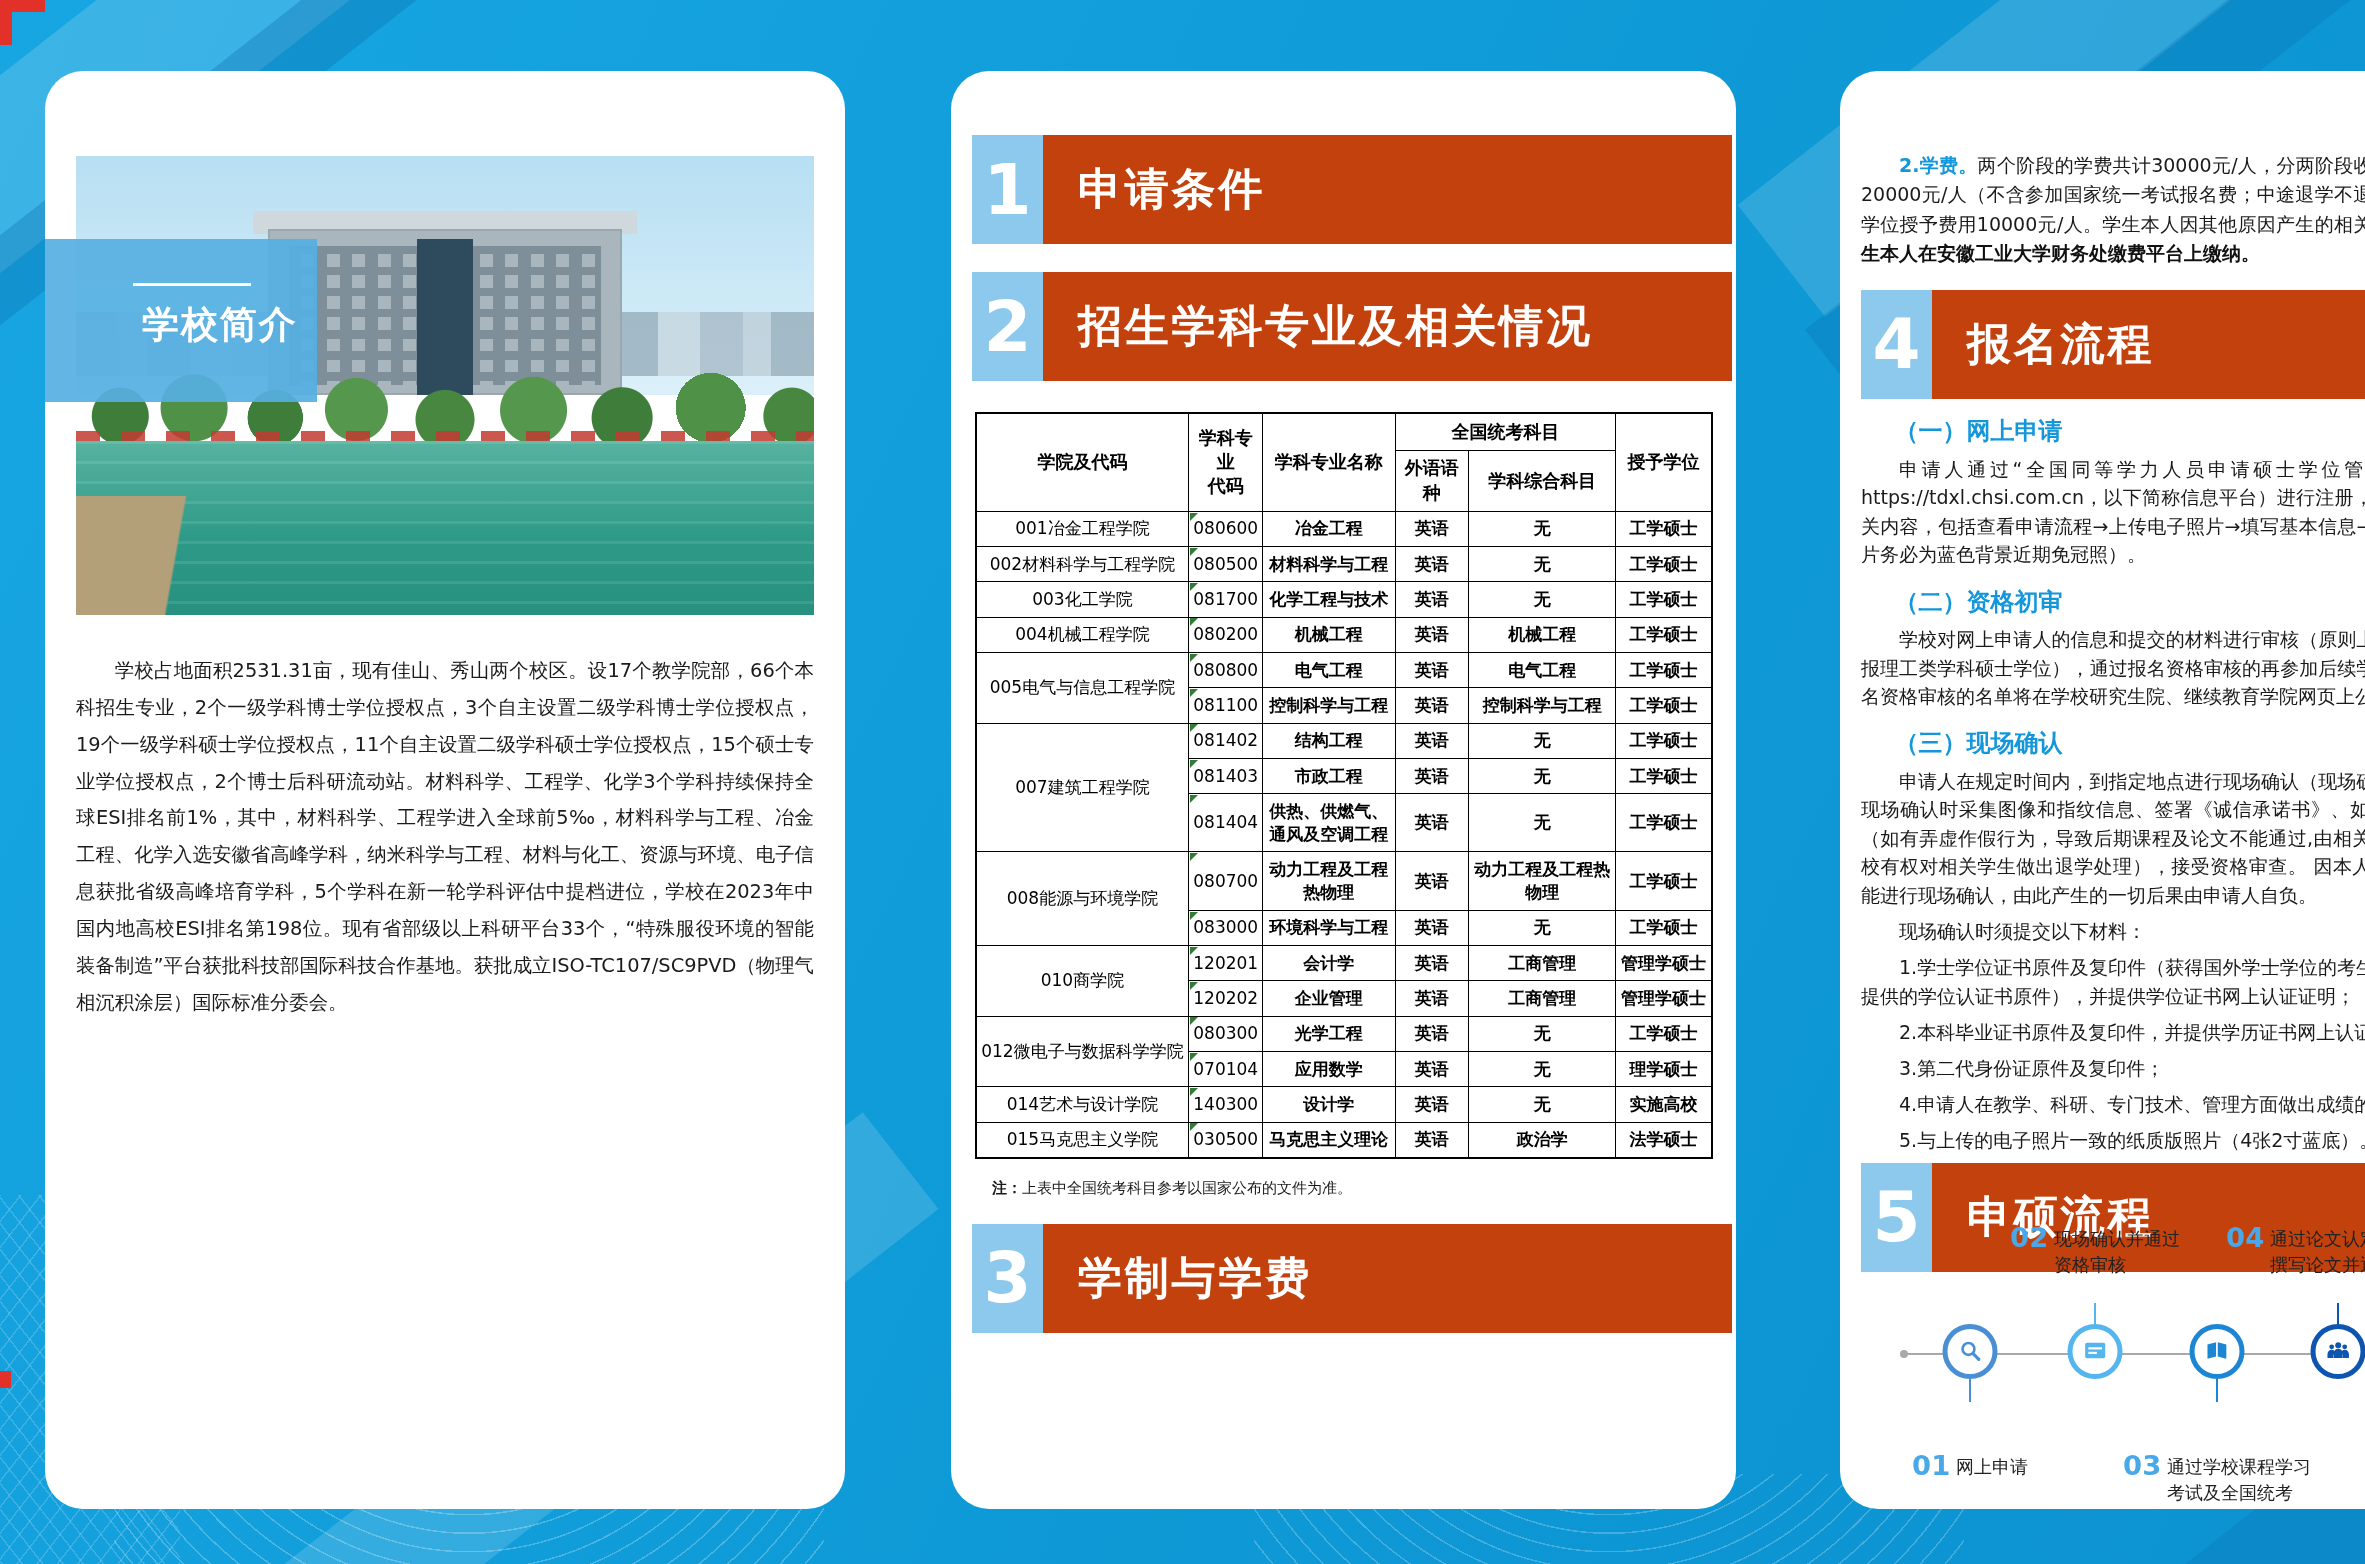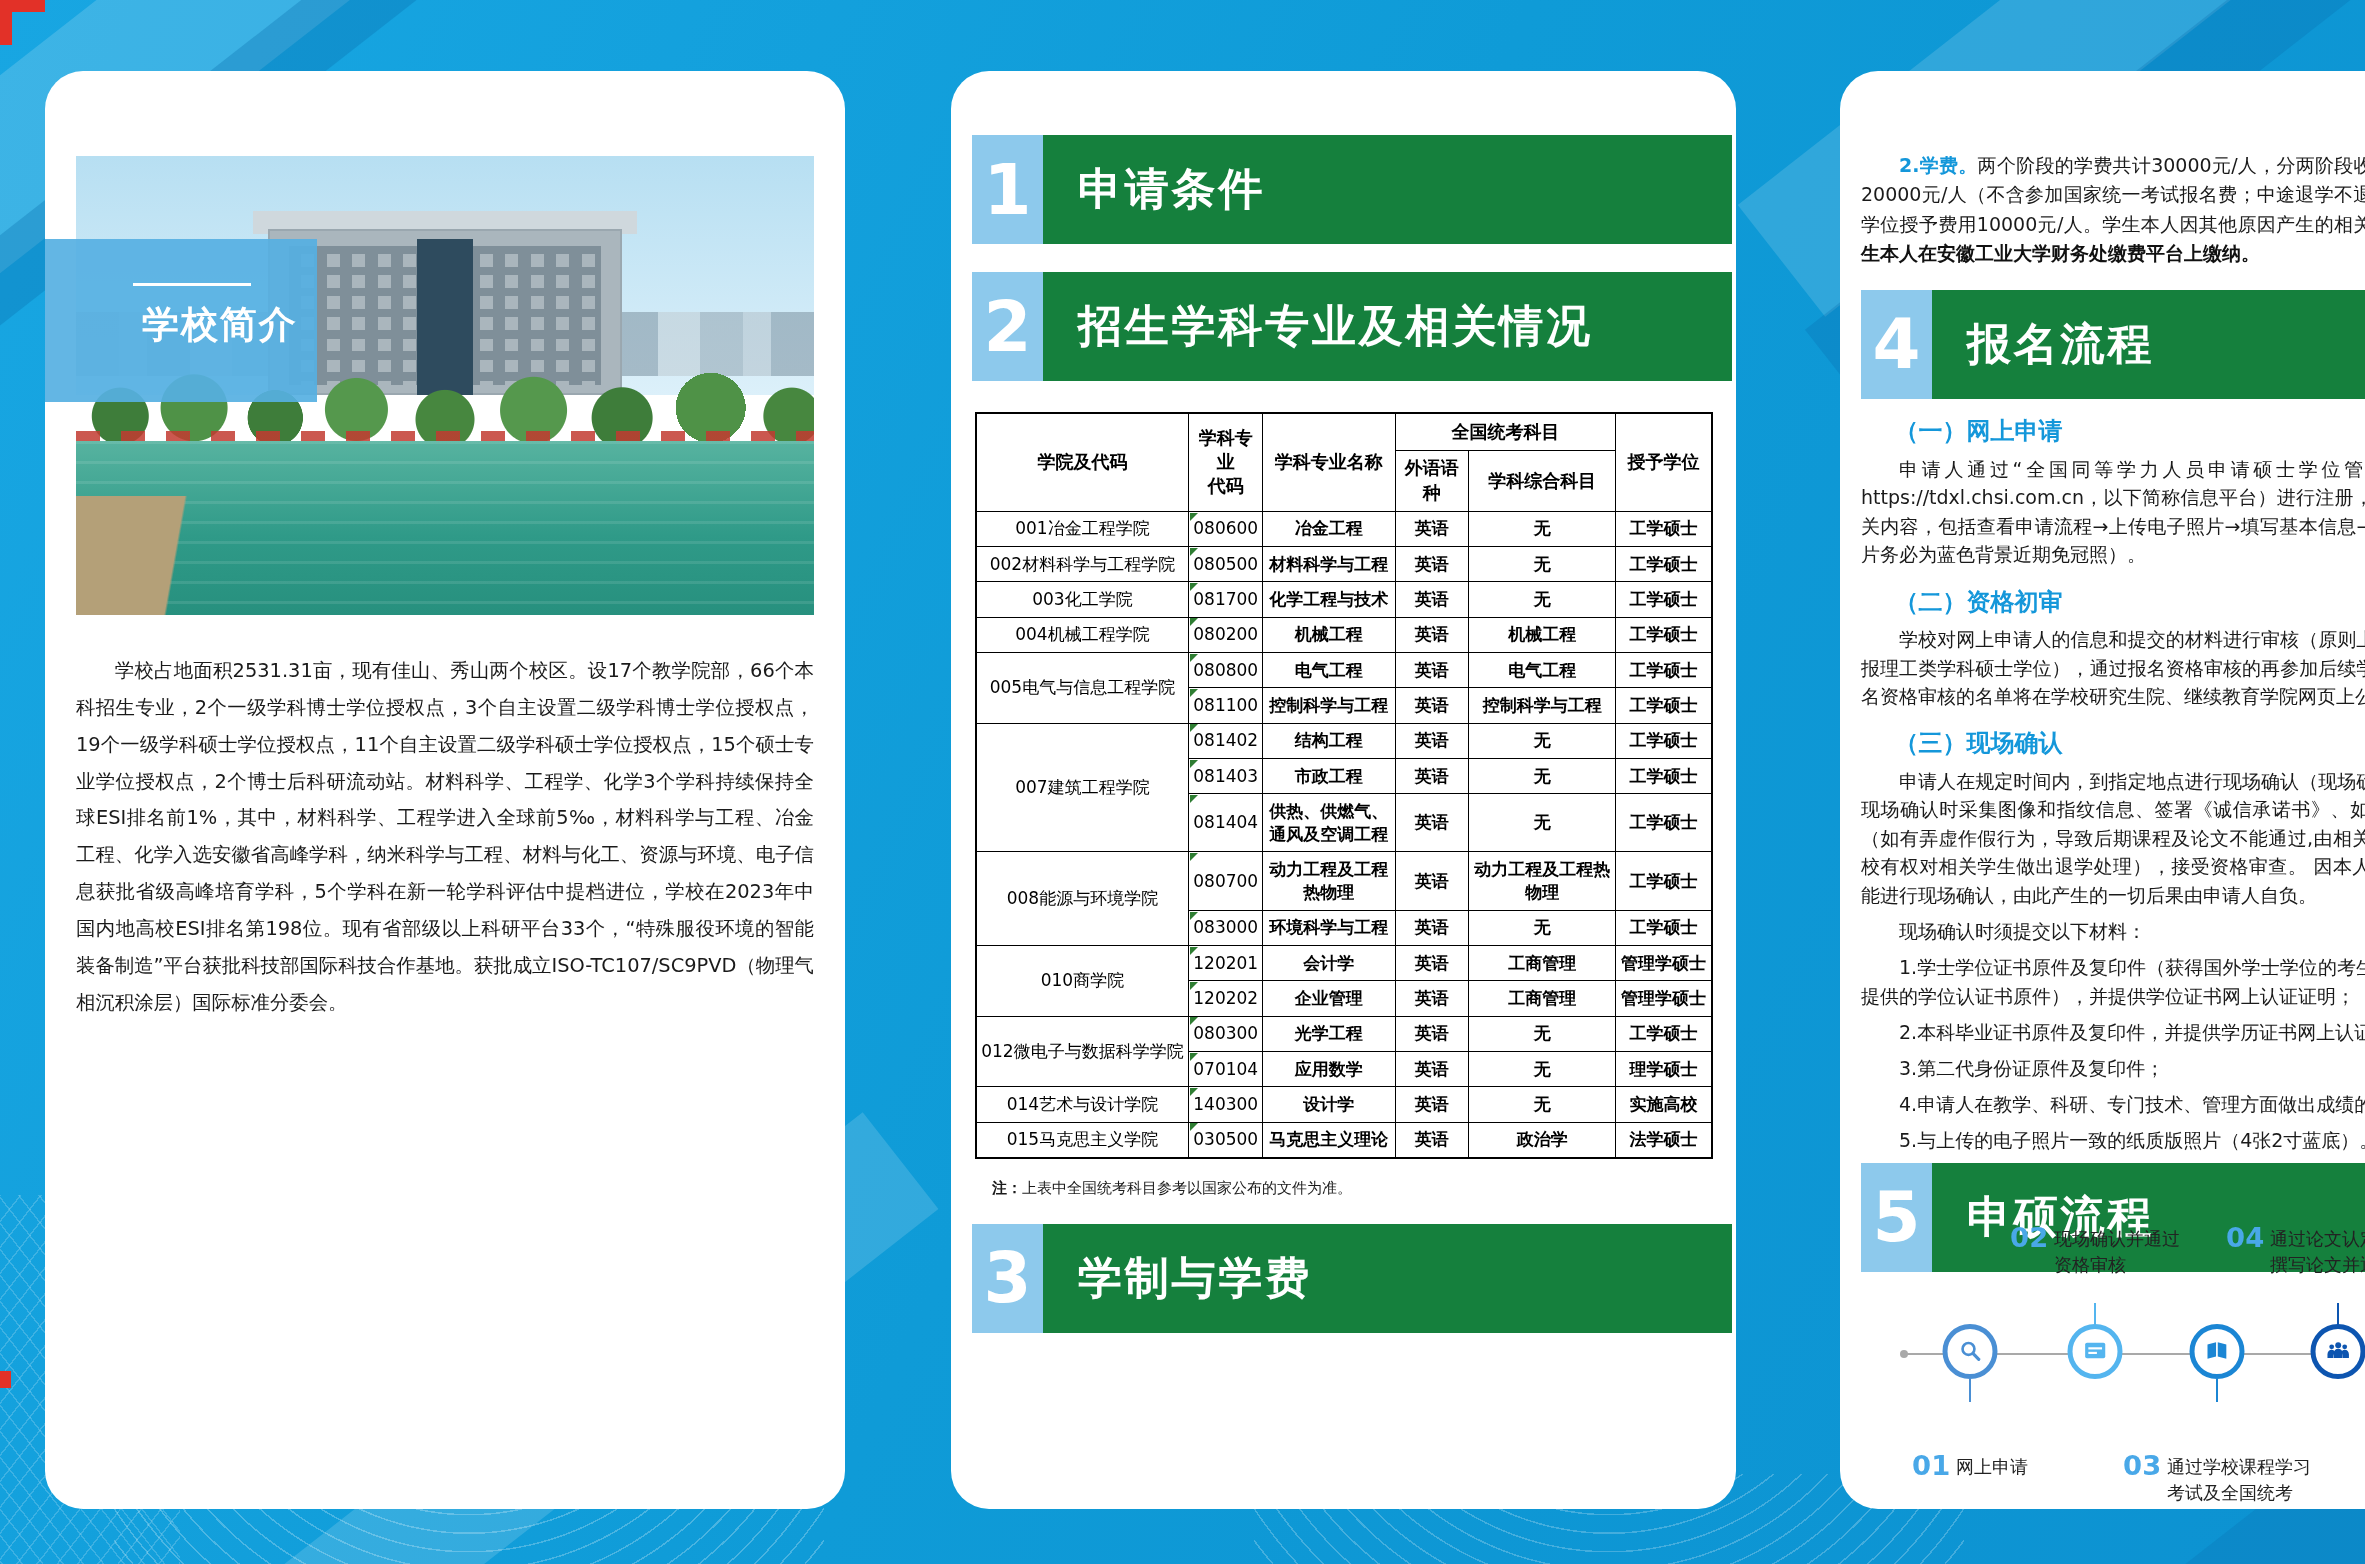--- a/index.html
+++ b/index.html
@@ -66,21 +66,21 @@
   .intro-label{position:absolute;left:-31px;top:83px;width:272px;height:163px;background:rgba(86,176,226,.92);}
   .label-line{width:118px;height:2.8px;background:#ffffff;margin:44px 0 0 88px;}
   .label-text{margin:14px 0 0 97px;font-size:37px;font-weight:bold;color:#ffffff;letter-spacing:1.9px;}
   .intro-text{margin:38px 31px 0 31px;font-size:19.4px;line-height:1.9;color:#1a1a1a;text-align:justify;}
   .intro-text p{margin:0;text-indent:2em;}
 
   
   .sec-header{display:flex;height:109px;margin-right:-16.6px;}
   .sec-num{width:71px;background:#8dc9ec;color:#ffffff;font-size:69px;font-weight:bold;
            display:flex;align-items:center;justify-content:center;}
-  .sec-title{flex:1;background:#15803d;color:#ffffff;display:flex;align-items:center;
+  .sec-title{flex:1;background:#c2410c;color:#ffffff;display:flex;align-items:center;
            padding-left:35px;font-size:44px;font-weight:bold;letter-spacing:2.8px;}
 
   
   .panel-mid .sec-header.first{margin-top:64px;}
   .cond-text{margin-top:26px;font-size:18.5px;line-height:1.85;color:#1a1a1a;text-align:justify;}
   .cond-text p{margin:0;text-indent:2em;}
   .sec2{margin-top:28px;}
   table.majors{border-collapse:collapse;width:738px;margin:31px auto 0 auto;border:2.8px solid #000;
      font-size:17px;color:#000;}
   table.majors th,table.majors td{border:1.9px solid #000;text-align:center;vertical-align:middle;

